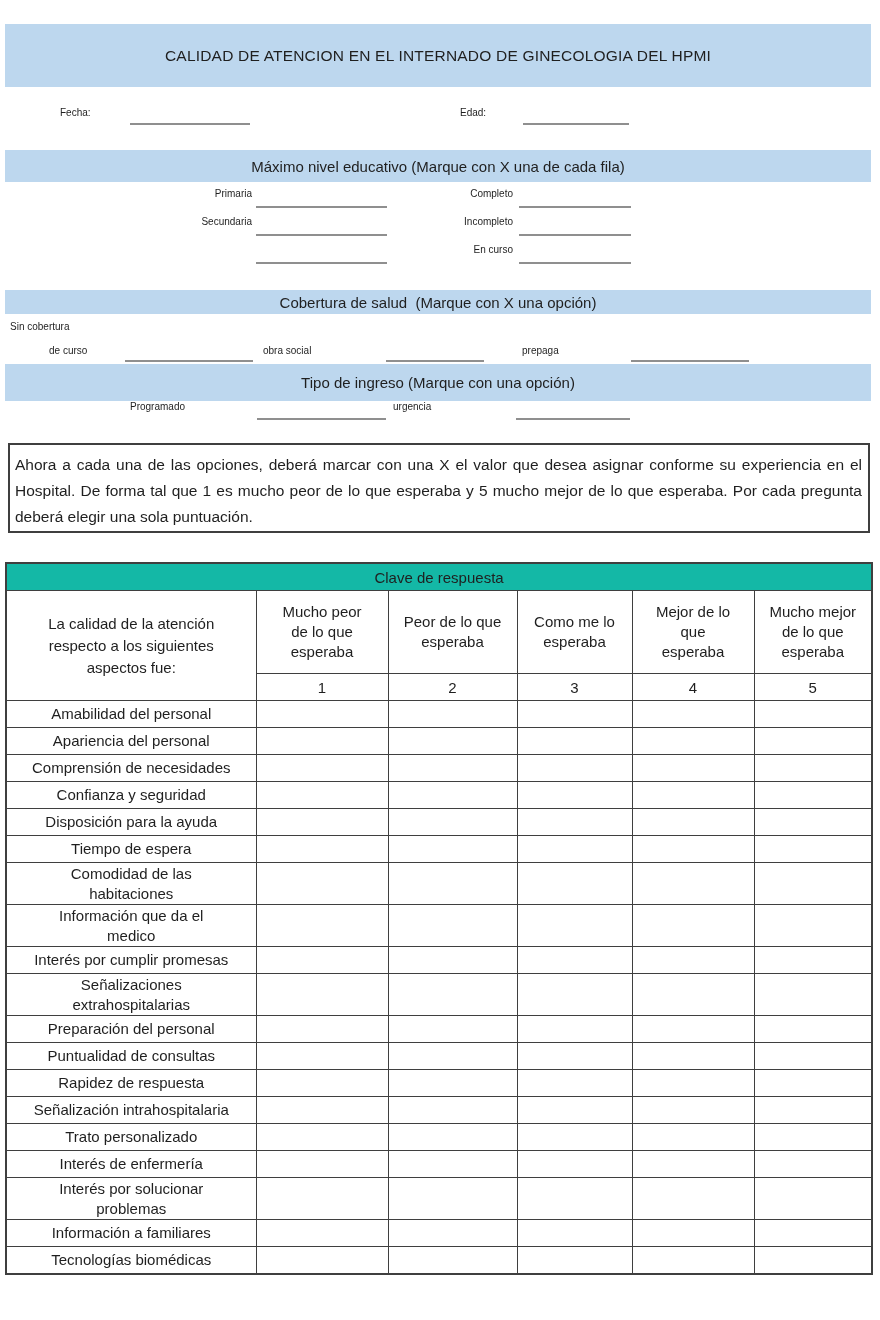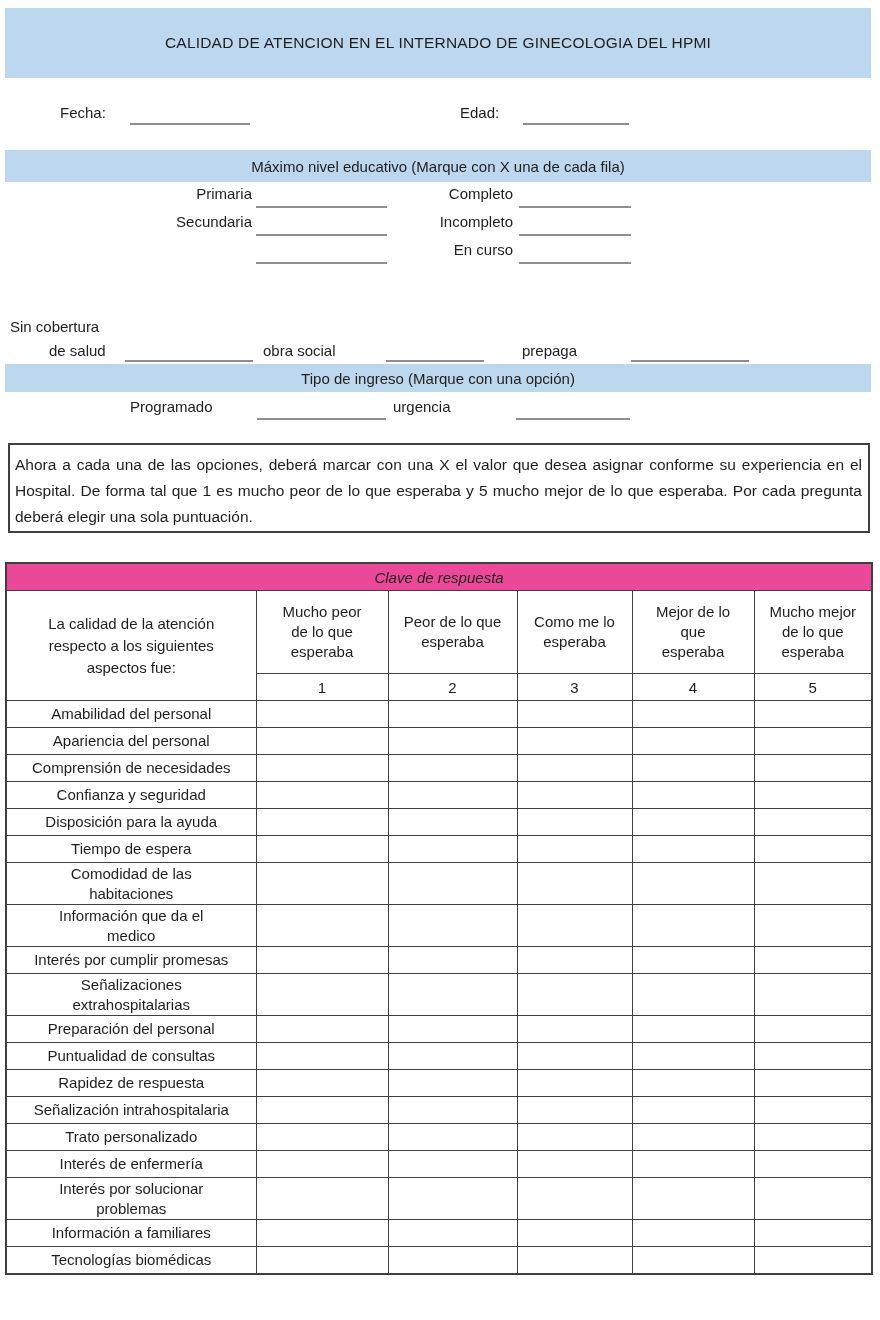--- a/index.html
+++ b/index.html
@@ -5,40 +5,40 @@
   html,body{margin:0;padding:0;background:#ffffff;}
   .page{
     position:relative;width:880px;height:1320px;background:#ffffff;
     font-family:"Liberation Sans",sans-serif;color:#1f1f1f;overflow:hidden;
   }
   .band{
     position:absolute;left:5px;width:866px;background:#bdd7ee;
     display:flex;align-items:center;justify-content:center;
     font-size:15px;white-space:pre-wrap;
   }
-  .title-band{top:8px;height:70px;font-size:15.5px;letter-spacing:.2px;}
-  .lbl{position:absolute;font-size:15px;white-space:nowrap;line-height:20px;}
+  .title-band{top:24px;height:63px;font-size:15.5px;letter-spacing:.2px;}
+  .lbl{position:absolute;font-size:10px;white-space:nowrap;line-height:20px;}
   .lbl-right{text-align:right;}
   .fill{position:absolute;border-bottom:2px solid #8f8f8f;}
   .instructions{
     position:absolute;top:443px;left:8px;width:862px;height:90px;
     box-sizing:border-box;border:2px solid #3f3f3f;
     padding:7px 6px 5px 5px;font-size:15.5px;line-height:26px;
     text-align:justify;overflow:hidden;
   }
   table.survey{
     position:absolute;top:562px;left:5px;width:866px;
     border-collapse:collapse;table-layout:fixed;
     font-size:15px;color:#1f1f1f;border:2px solid #3f3f3f;
   }
   .survey th,.survey td{
     border:1.5px solid #3f3f3f;text-align:center;vertical-align:middle;
     padding:0 2px;font-weight:400;overflow:hidden;
   }
-  .survey .caption-row th{background:#ec4899;height:26px;font-style:italic;}
+  .survey .caption-row th{background:#14b8a6;height:26px;}
   .survey .rowhdr{white-space:pre-line;line-height:22px;}
   .survey .hdr{height:82px;line-height:20px;white-space:pre-line;}
   .survey .num-row td{height:26px;}
   .survey tbody td.aspect{white-space:pre-line;line-height:20px;}
   .survey tbody tr.s{height:27px;}
   .survey tbody tr.t{height:42px;}
 </style>
 </head>
 <body>
 
@@ -64,30 +64,33 @@
 
   <span class="lbl lbl-right" style="top:212px;left:0;width:252px">Secundaria</span>
   <span class="fill" style="top:212px;left:256px;width:131px;height:22px"></span>
   <span class="lbl lbl-right" style="top:212px;left:390px;width:123px">Incompleto</span>
   <span class="fill" style="top:212px;left:519px;width:112px;height:22px"></span>
 
   <span class="fill" style="top:240px;left:256px;width:131px;height:22px"></span>
   <span class="lbl lbl-right" style="top:240px;left:390px;width:123px">En curso</span>
   <span class="fill" style="top:240px;left:519px;width:112px;height:22px"></span>
 
+  <div class="band" style="top:290px;height:24px">
+    <span>Cobertura de salud  (Marque con X una opción)</span>
+  </div>
 
   <span class="lbl" style="top:317px;left:10px">Sin cobertura</span>
-  <span class="lbl" style="top:341px;left:49px">de salud</span>
+  <span class="lbl" style="top:341px;left:49px">de curso</span>
   <span class="fill" style="top:341px;left:125px;width:128px;height:19px"></span>
   <span class="lbl" style="top:341px;left:263px">obra social</span>
   <span class="fill" style="top:341px;left:386px;width:98px;height:19px"></span>
   <span class="lbl" style="top:341px;left:522px">prepaga</span>
   <span class="fill" style="top:341px;left:631px;width:118px;height:19px"></span>
 
-  <div class="band" style="top:364px;height:28px">
+  <div class="band" style="top:364px;height:37px">
     <span>Tipo de ingreso (Marque con una opción)</span>
   </div>
 
   <span class="lbl" style="top:397px;left:130px">Programado</span>
   <span class="fill" style="top:397px;left:257px;width:129px;height:21px"></span>
   <span class="lbl" style="top:397px;left:393px">urgencia</span>
   <span class="fill" style="top:397px;left:516px;width:114px;height:21px"></span>
 
   <div class="instructions">
     <span>Ahora a cada una de las opciones, deberá marcar con una X el valor que desea asignar conforme su experiencia en el Hospital. De forma tal que 1 es mucho peor de lo que esperaba y 5 mucho mejor de lo que esperaba. Por cada pregunta deberá elegir una sola puntuación.</span>

